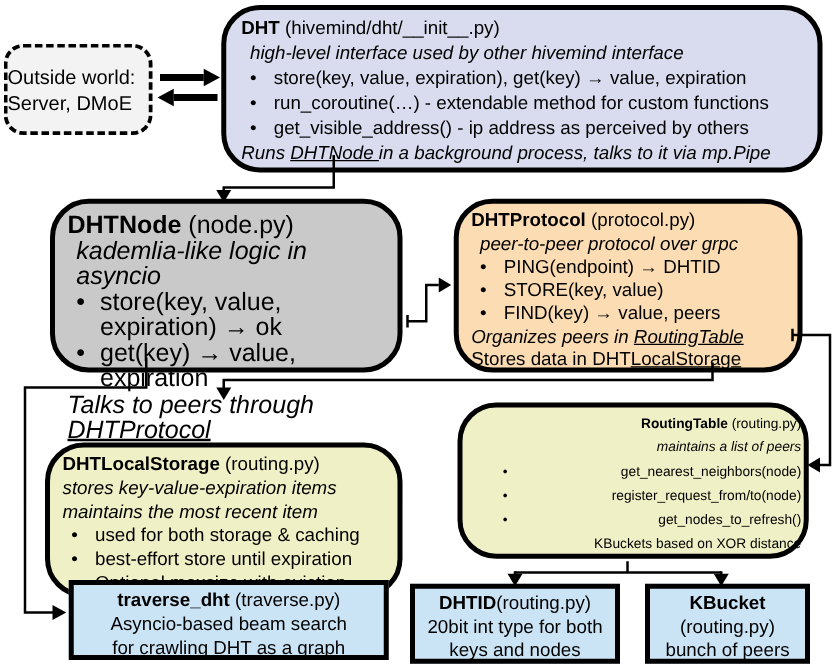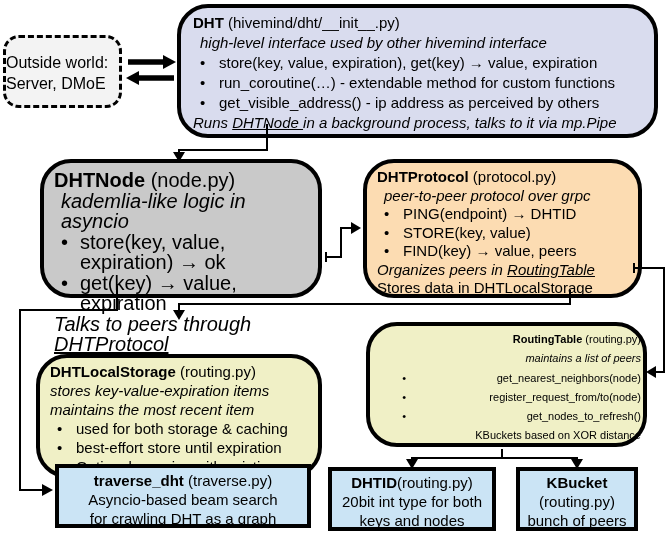--- a/index.html
+++ b/index.html
@@ -22,21 +22,21 @@
   .dhtprotocol{left:363px;top:159px;width:279px;height:139px;background:var(--protocol_fill);
        font-size:15px;line-height:18.5px;padding:5px 2px 0 10px;}
   .dhtlocalstorage{left:36px;top:318px;width:286px;height:124px;background:var(--storage_fill);
        font-size:15px;line-height:19px;padding:4px 2px 0 10px;margin-top:36px;}
   .routingtable{left:366px;top:322px;width:281px;height:125px;background:var(--storage_fill);
        font-size:11px;line-height:19.3px;padding:4px 2px 0 10px;text-align:right;}
   .traverse{left:55px;top:464px;width:256px;height:64px;background:var(--blue_fill);
        font-size:15px;line-height:19px;text-align:center;padding-top:3px;}
   .dhtid{left:328px;top:467px;width:168px;height:64px;background:var(--blue_fill);
        font-size:15px;line-height:19px;text-align:center;padding-top:2px;}
-  .kbucket{left:516px;top:467px;width:122px;height:64px;background:var(--blue_fill);
+  .kbucket{left:516px;top:467px;width:132px;height:64px;background:var(--blue_fill);
        font-size:15px;line-height:19px;text-align:center;padding-top:2px;}
   .ttl{font-weight:bold;}
   .it{font-style:italic;}
   .sub{padding-left:7px;}
   .u{text-decoration:underline;}
   .bl{display:flex;}
   .dot{flex:0 0 26px;padding-left:7px;box-sizing:border-box;}
   .bt{flex:1 1 auto;}
   .wires{position:absolute;left:0;top:0;width:672px;height:533px;pointer-events:none;}
   .wires *{stroke:var(--line);}

